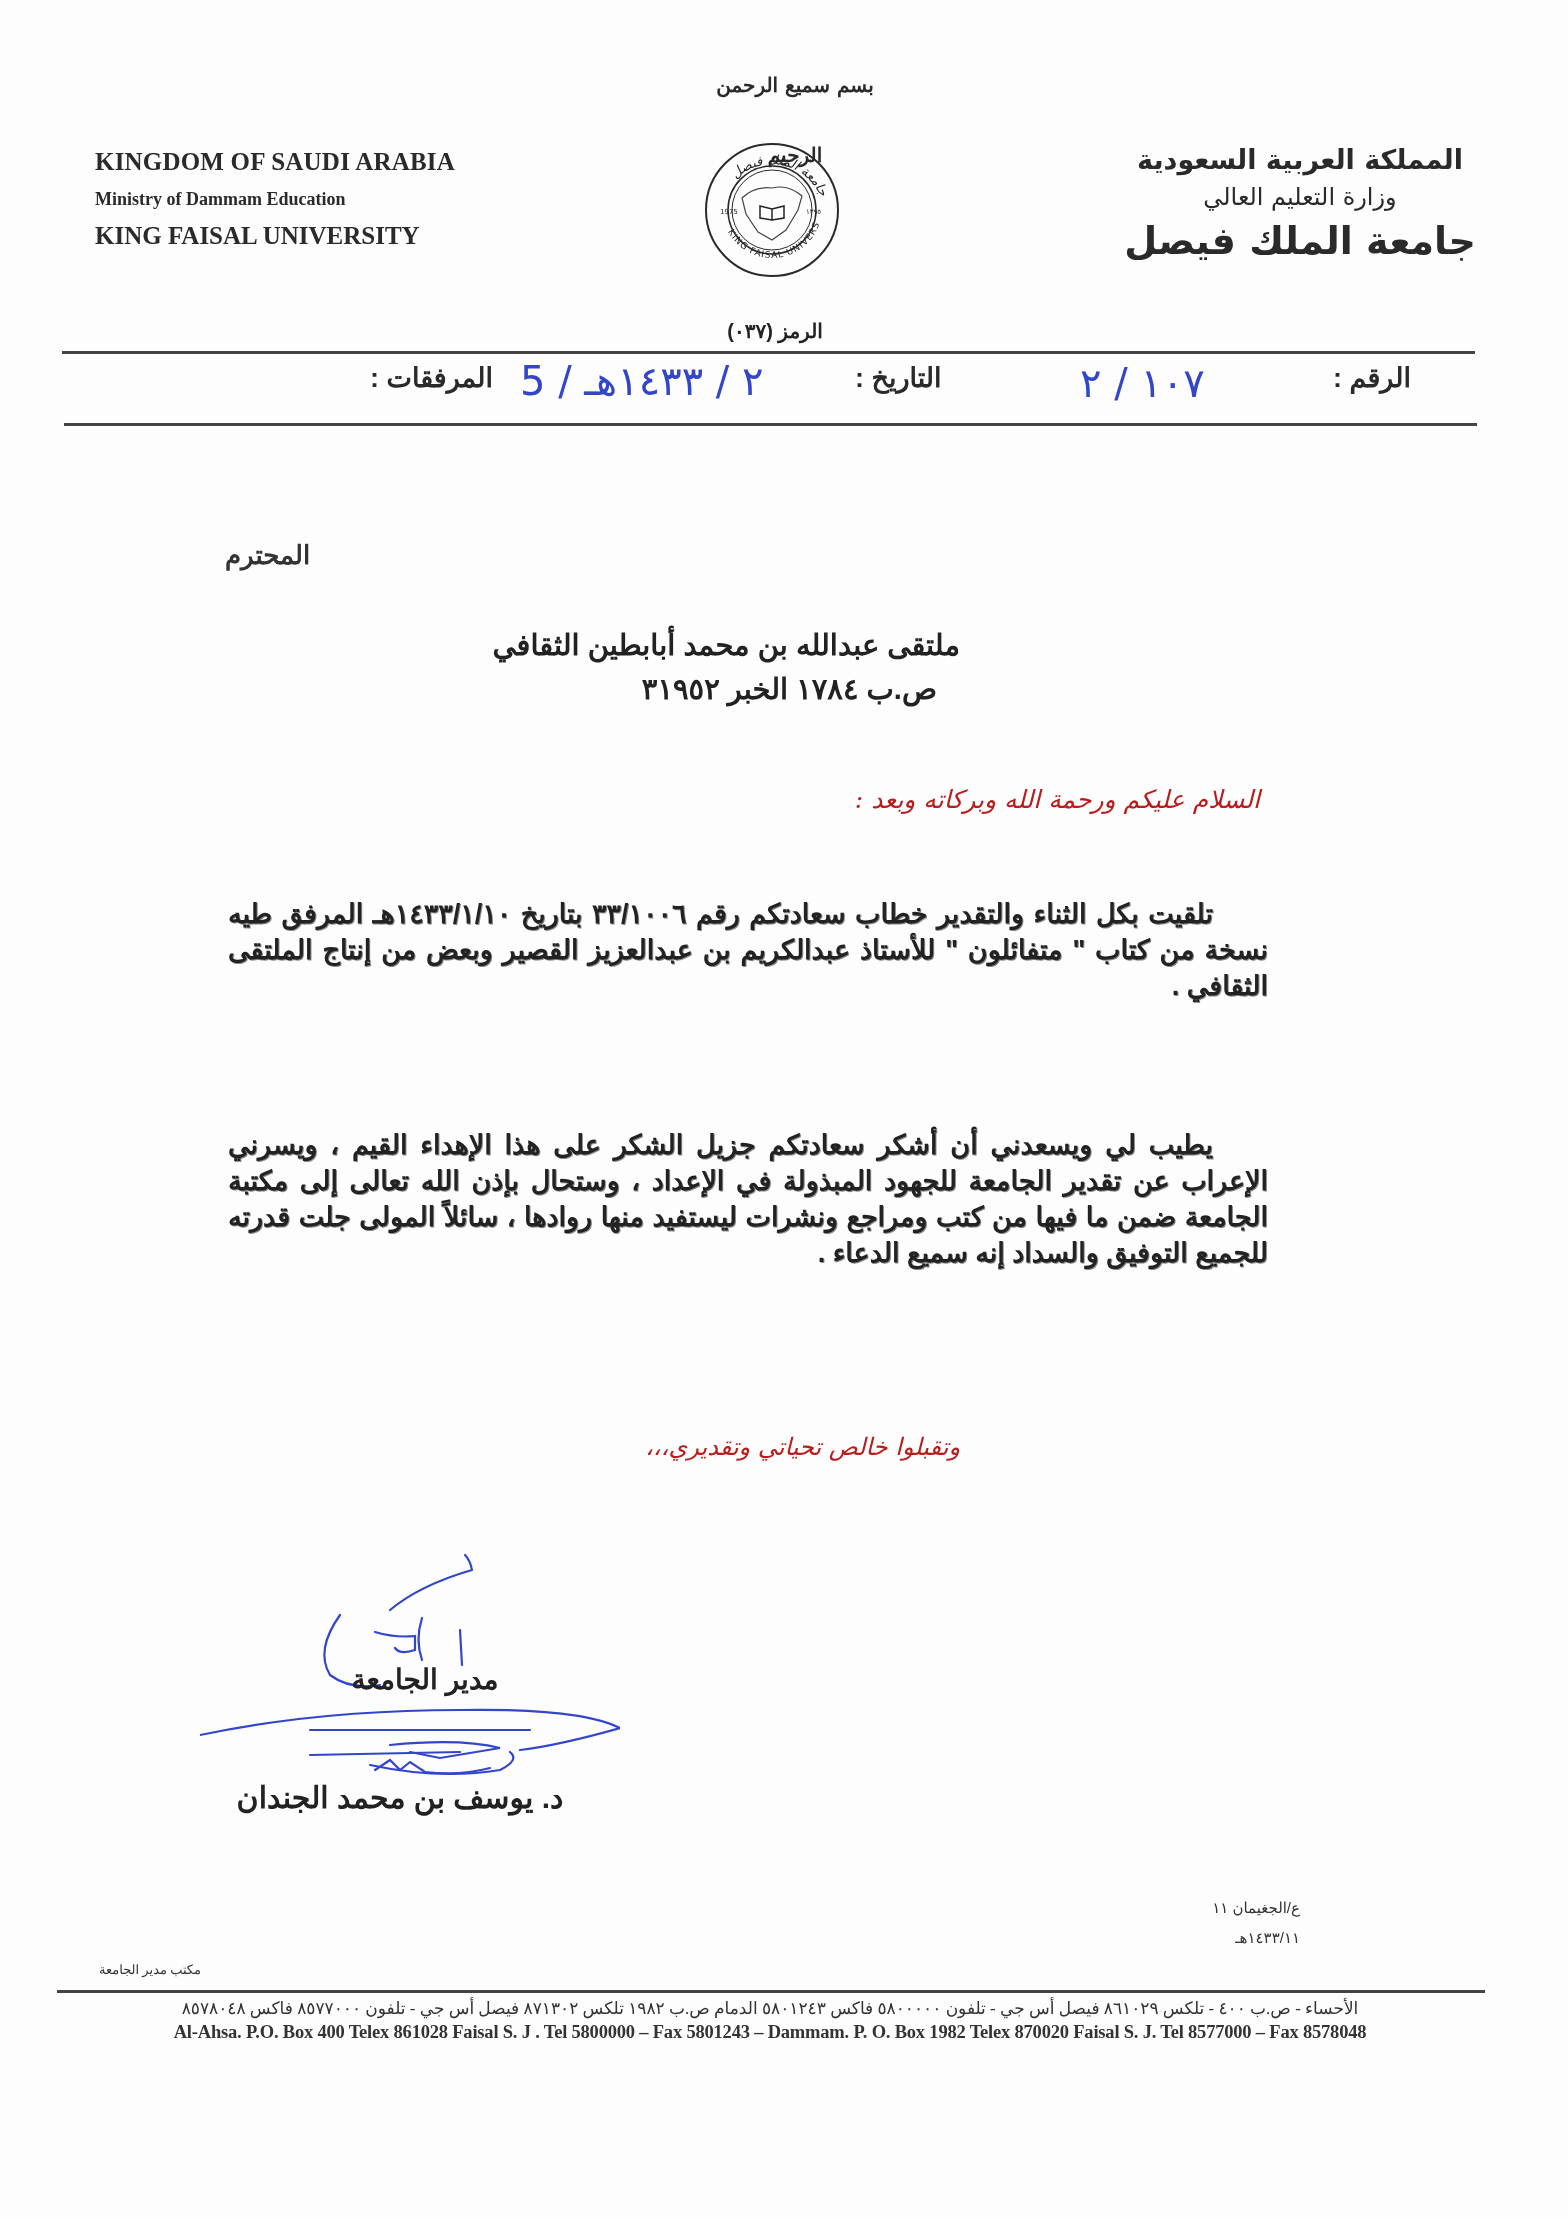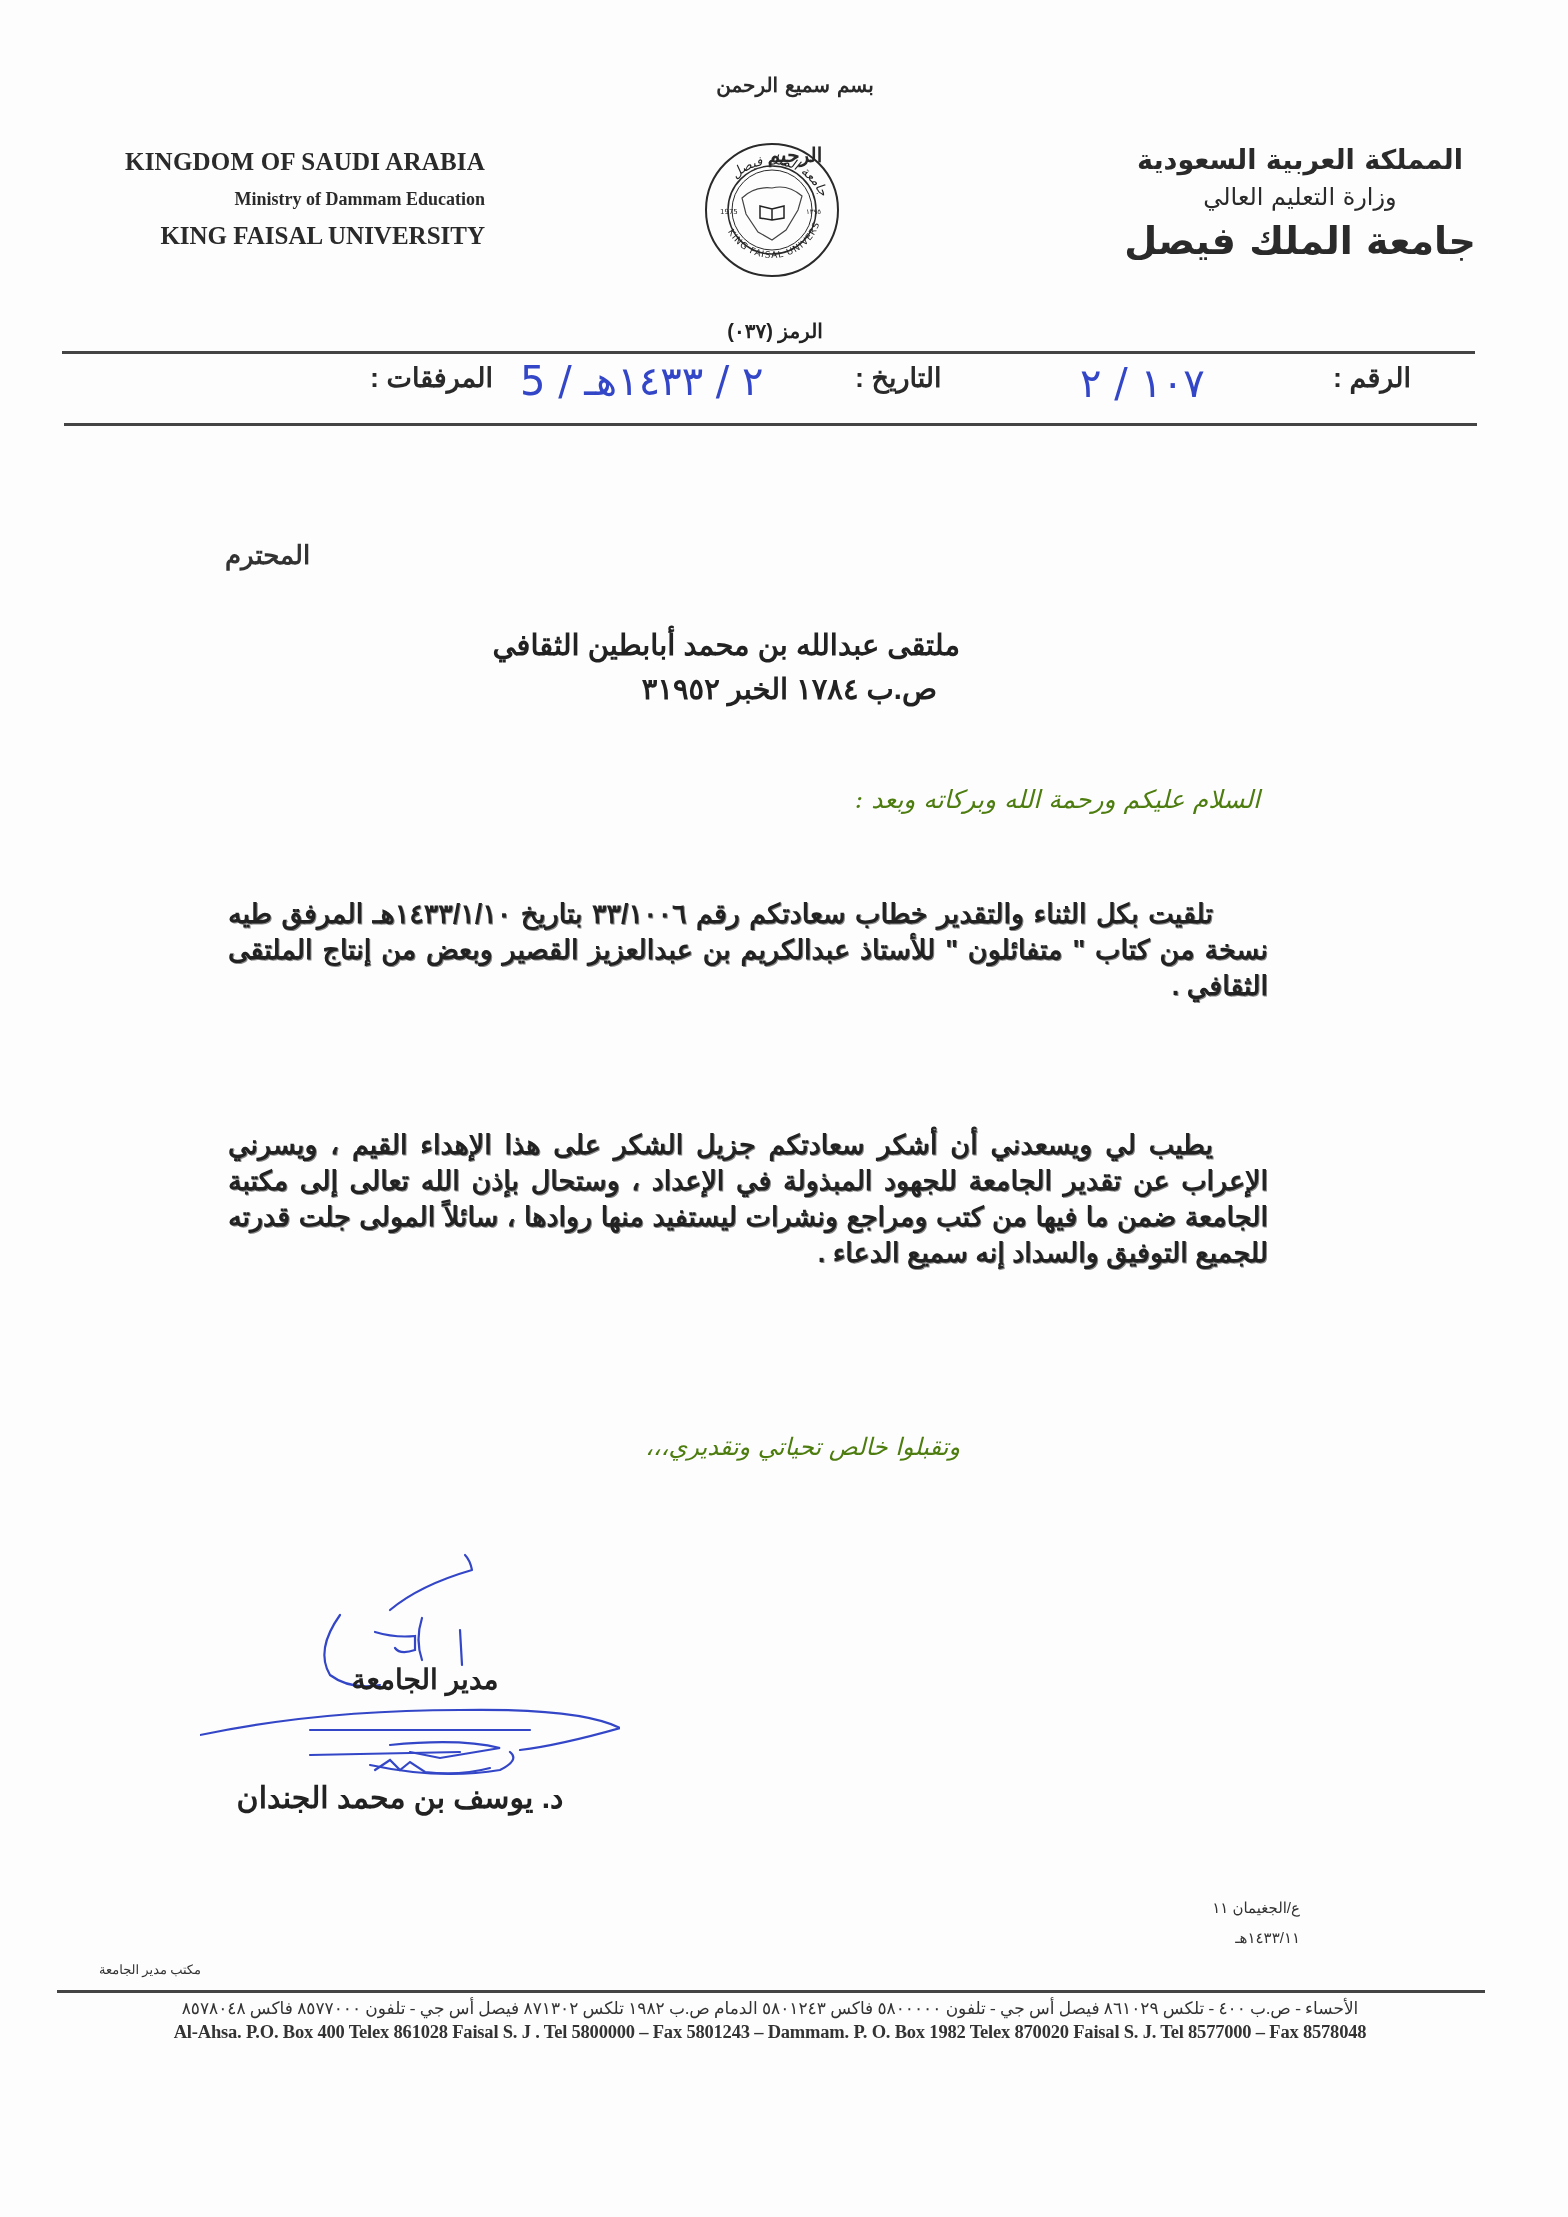--- a/index.html
+++ b/index.html
@@ -3,21 +3,21 @@
   <meta charset="utf-8">
   <style>
     html, body { margin: 0; padding: 0; background: #ffffff; }
     body { width: 1568px; height: 2217px; position: relative; overflow: hidden; }
     .page { position: absolute; left: 0; top: 0; width: 1568px; height: 2217px; background: #fdfdfd; color: #1e1e1e; }
     .abs { position: absolute; }
     .serif { font-family: "Liberation Serif", "DejaVu Serif", serif; }
     .ar { direction: rtl; unicode-bidi: embed; }
 
     
-    .en-header { left: 95px; top: 145px; width: 390px; text-align: right; color: #2a2a2a; }
+    .en-header { left: 95px; top: 145px; width: 390px; text-align: left; color: #2a2a2a; }
     .en-header .l1 { font-size: 25px; font-weight: bold; letter-spacing: 0.2px; line-height: 34px; }
     .en-header .l2 { font-size: 18px; font-weight: bold; line-height: 40px; }
     .en-header .l3 { font-size: 25px; font-weight: bold; line-height: 34px; }
 
     
     .ar-header { left: 1120px; top: 140px; width: 360px; text-align: center; color: #2a2a2a; font-family: "DejaVu Sans", sans-serif; }
     .ar-header .l1 { font-size: 27px; font-weight: bold; line-height: 40px; }
     .ar-header .l2 { font-size: 24px; line-height: 34px; }
     .ar-header .l3 { font-size: 38px; font-weight: bold; line-height: 54px; }
 
@@ -42,21 +42,21 @@
     .ref-date-value { left: 520px; top: 358px; letter-spacing: 6px; }
 
     
     .addr-name { left: 700px; top: 540px; width: 600px; text-align: right; font-family: "Liberation Sans", sans-serif; font-size: 29px; font-weight: bold; color: #222; direction: rtl; }
     .addr-honor { left: 225px; top: 540px; width: 120px; text-align: left; font-family: "Liberation Sans", sans-serif; font-size: 26px; font-weight: bold; color: #333; direction: rtl; }
     .addr-line { font-family: "Liberation Sans", sans-serif; font-size: 29px; font-weight: bold; color: #222; direction: rtl; text-align: right; }
     .addr-org { left: 460px; top: 628px; width: 500px; }
     .addr-pobox { left: 460px; top: 672px; width: 477px; }
 
     
-    .script { font-family: "DejaVu Serif", serif; font-style: italic; color: #4d7c0f; direction: rtl; text-align: right; }
+    .script { font-family: "DejaVu Serif", serif; font-style: italic; color: #b91c1c; direction: rtl; text-align: right; }
     .greeting { left: 800px; top: 785px; width: 460px; font-size: 25px; }
     .closing { left: 580px; top: 1433px; width: 380px; font-size: 24px; }
 
     
     .para { font-family: "Liberation Sans", sans-serif; font-size: 27px; font-weight: bold; color: #222; direction: rtl; text-align: justify; text-align-last: right; line-height: 36px; text-shadow: 1px 1px 0 #888; }
     .para-1 { left: 228px; top: 896px; width: 1040px; text-indent: 55px; }
     .para-2 { left: 228px; top: 1127px; width: 1040px; text-indent: 55px; }
 
     
     .sig-svg { left: 200px; top: 1530px; width: 420px; height: 260px; }

